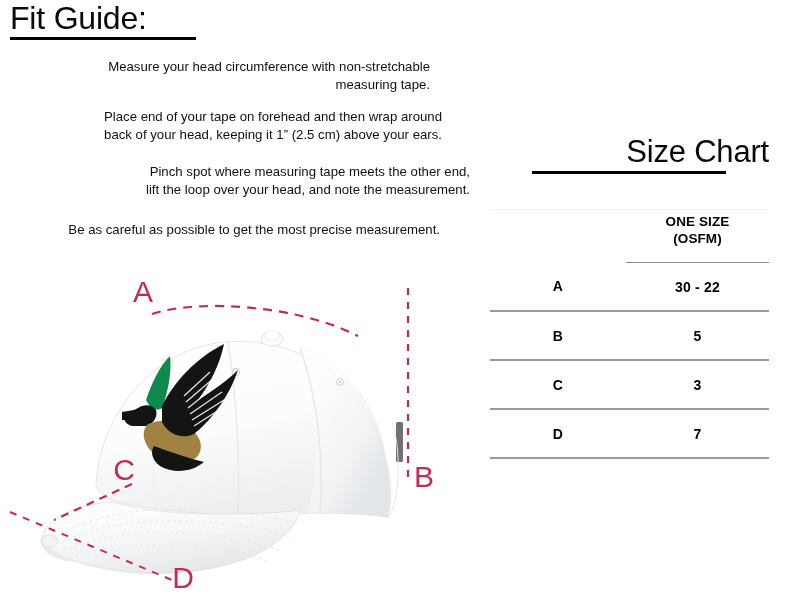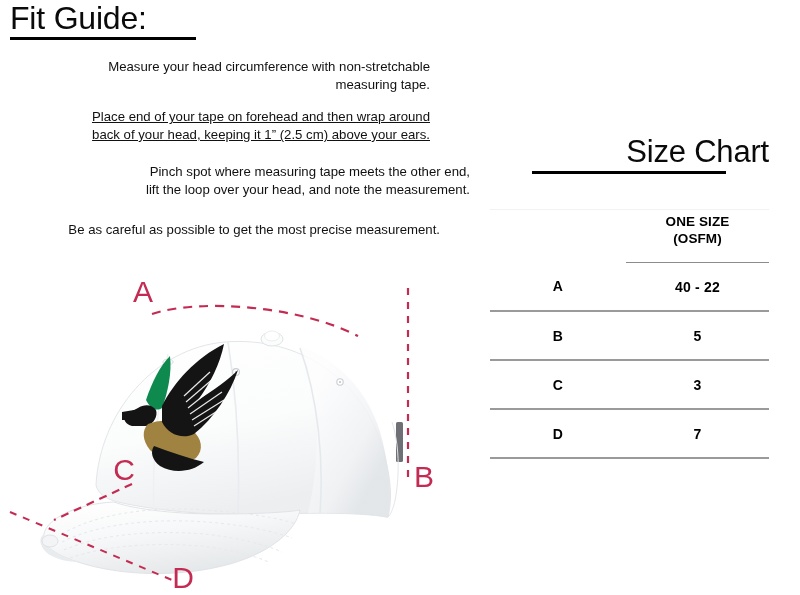--- a/index.html
+++ b/index.html
@@ -43,21 +43,21 @@
 
   .para {
     font-size: 13.2px;
     line-height: 1.36;
     margin: 0;
     color: #111;
     white-space: pre-line;
     text-align: right;
   }
   #para-1 { position: absolute; left: 0px;  top: 56px; width: 420px; }
-  #para-2 { position: absolute; left: 0px;  top: 106px; width: 420px; text-decoration: underline; }
+  #para-2 { position: absolute; left: 12px;  top: 106px; width: 420px; }
   #para-3 { position: absolute; left: 0px;  top: 161px; width: 420px; margin-left: 40px; }
   #para-4 { position: absolute; left: 0px;  top: 219px; width: 430px; }
 
   
   #cap-figure {
     position: absolute;
     left: 0px;
     top: 262px;
     width: 460px;
     height: 333px;
@@ -319,21 +319,21 @@
         <th class="col-key"></th>
         <th class="col-value">
           <span class="hdr-line-1">ONE SIZE</span>
           <span class="hdr-line-2">(OSFM)</span>
         </th>
       </tr>
     </thead>
     <tbody>
       <tr>
         <td class="col-key">A</td>
-        <td class="col-value">40 - 22</td>
+        <td class="col-value">30 - 22</td>
       </tr>
       <tr>
         <td class="col-key">B</td>
         <td class="col-value">5</td>
       </tr>
       <tr>
         <td class="col-key">C</td>
         <td class="col-value">3</td>
       </tr>
       <tr>

